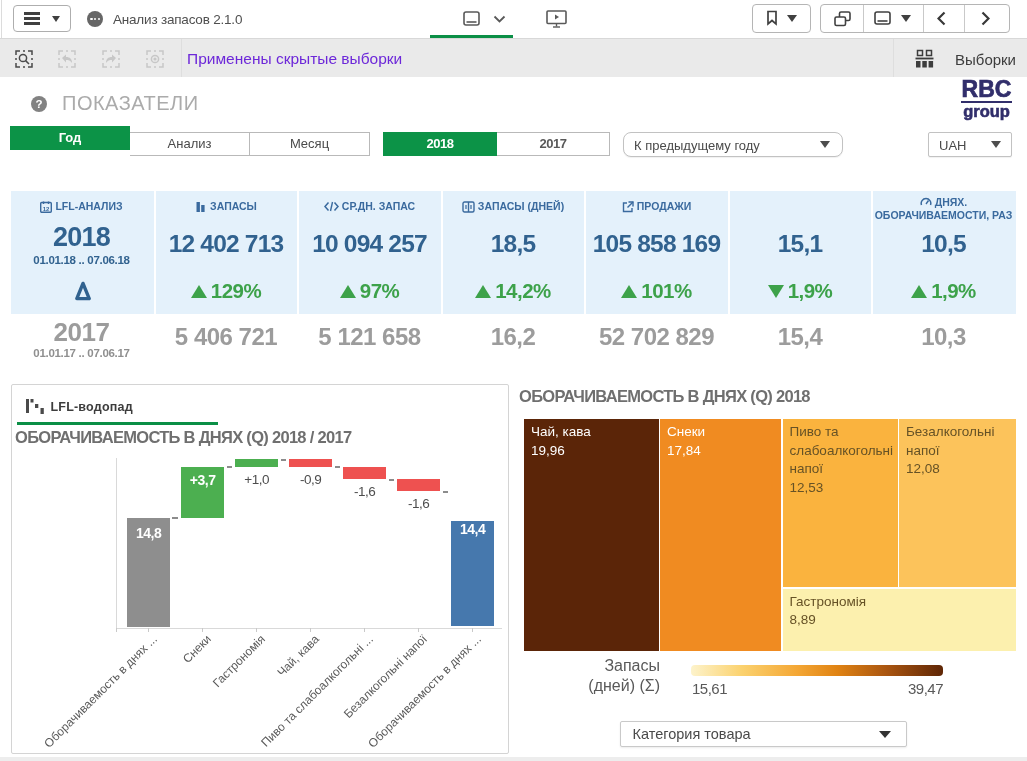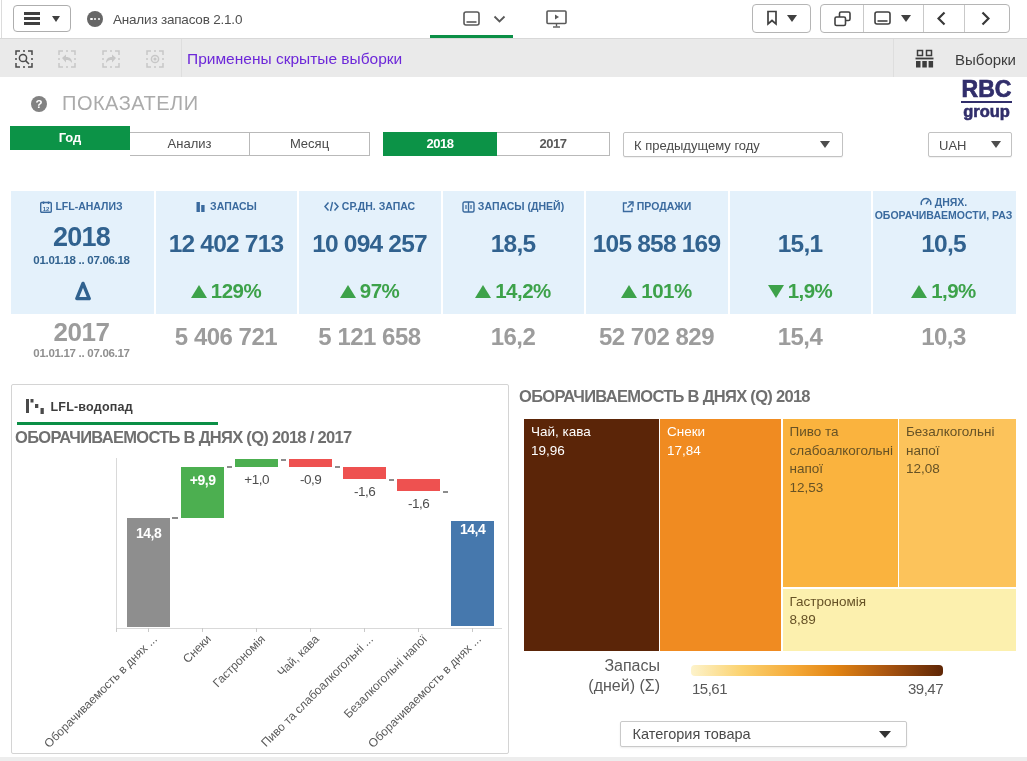--- a/index.html
+++ b/index.html
@@ -157,21 +157,21 @@
   <div style="height:2px;background:#312e6b;margin:1px 0 2px 0;"></div>
   <div style="font-size:16.5px;font-weight:bold;line-height:13px;-webkit-text-stroke:0.6px #312e6b;">group</div>
 </div>
 
 <div id="filters">
   <div class="abs" style="left:10px;top:126px;width:120px;height:24px;background:#0c9347;color:#fff;font-weight:bold;font-size:13px;text-align:center;line-height:24px;box-sizing:border-box;">Год</div>
   <div class="abs" style="left:130px;top:132px;width:120px;height:24px;background:#fff;border:1px solid #b9b9b9;border-left:none;color:#4a4a4a;font-size:13px;text-align:center;line-height:22px;box-sizing:border-box;">Анализ</div>
   <div class="abs" style="left:250px;top:132px;width:120px;height:24px;background:#fff;border:1px solid #b9b9b9;border-left:none;color:#4a4a4a;font-size:13px;text-align:center;line-height:22px;box-sizing:border-box;">Месяц</div>
   <div class="abs num" style="left:383px;top:132px;width:114px;height:24px;background:#0c9347;color:#fff;font-size:13px;text-align:center;line-height:24px;box-sizing:border-box;">2018</div>
   <div class="abs num" style="left:497px;top:132px;width:113px;height:24px;background:#fff;border:1px solid #b9b9b9;border-left:none;color:#595959;font-size:13px;text-align:center;line-height:22px;box-sizing:border-box;">2017</div>
-  <div class="abs" style="left:623px;top:132px;width:220px;height:25px;background:#fff;border:1px solid #c2c2c2;border-radius:2px;box-sizing:border-box;box-shadow:0 1px 1px rgba(0,0,0,0.06);">
+  <div class="abs" style="left:623px;top:132px;width:220px;height:25px;background:#fff;border:1px solid #c2c2c2;border-radius:8px;box-sizing:border-box;box-shadow:0 1px 1px rgba(0,0,0,0.06);">
     <div class="abs" style="left:10px;top:5px;font-size:13px;color:#4a4a4a;">К предыдущему году</div>
     <div class="abs" style="right:12px;top:8px;width:0;height:0;border-left:5.5px solid transparent;border-right:5.5px solid transparent;border-top:7px solid #4d4d4d;"></div>
   </div>
   <div class="abs" style="left:928px;top:132px;width:84px;height:25px;background:#fff;border:1px solid #c2c2c2;border-radius:2px;box-sizing:border-box;box-shadow:0 1px 1px rgba(0,0,0,0.06);">
     <div class="abs" style="left:10px;top:5px;font-size:13px;color:#4a4a4a;">UAH</div>
     <div class="abs" style="right:10px;top:8px;width:0;height:0;border-left:5.5px solid transparent;border-right:5.5px solid transparent;border-top:7px solid #4d4d4d;"></div>
   </div>
 </div>
 
 <div class="abs" id="kpi" style="left:11px;top:191px;width:1005px;height:169px;">
@@ -280,21 +280,21 @@
   <div class="wb" style="left:438.9px;top:135.7px;height:105.8px;background:#4678ad;"></div>
 
   <div class="wt" style="left:160.4px;top:132.4px;"></div>
   <div class="wt" style="left:214.8px;top:81.3px;"></div>
   <div class="wt" style="left:268.8px;top:73.5px;"></div>
   <div class="wt" style="left:322.8px;top:81.3px;"></div>
   <div class="wt" style="left:376.8px;top:93.5px;"></div>
   <div class="wt" style="left:430.8px;top:105.8px;"></div>
 
   <div class="wl" style="left:114.9px;top:140px;color:#fff;">14,8</div>
-  <div class="wl" style="left:168.9px;top:87px;color:#fff;">+9,9</div>
+  <div class="wl" style="left:168.9px;top:87px;color:#fff;">+3,7</div>
   <div class="wl dk" style="left:222.9px;top:87px;color:#4d4d4d;">+1,0</div>
   <div class="wl dk" style="left:276.9px;top:87px;color:#4d4d4d;">-0,9</div>
   <div class="wl dk" style="left:330.9px;top:99px;color:#4d4d4d;">-1,6</div>
   <div class="wl dk" style="left:384.9px;top:111px;color:#4d4d4d;">-1,6</div>
   <div class="wl" style="left:438.9px;top:136px;color:#fff;">14,4</div>
   <div class="abs" style="left:136.4px;top:243px;width:1px;height:4px;background:#c9c9c9;"></div>
     <div class="abs" style="left:190.4px;top:243px;width:1px;height:4px;background:#c9c9c9;"></div>
     <div class="abs" style="left:244.4px;top:243px;width:1px;height:4px;background:#c9c9c9;"></div>
     <div class="abs" style="left:298.4px;top:243px;width:1px;height:4px;background:#c9c9c9;"></div>
     <div class="abs" style="left:352.4px;top:243px;width:1px;height:4px;background:#c9c9c9;"></div>

